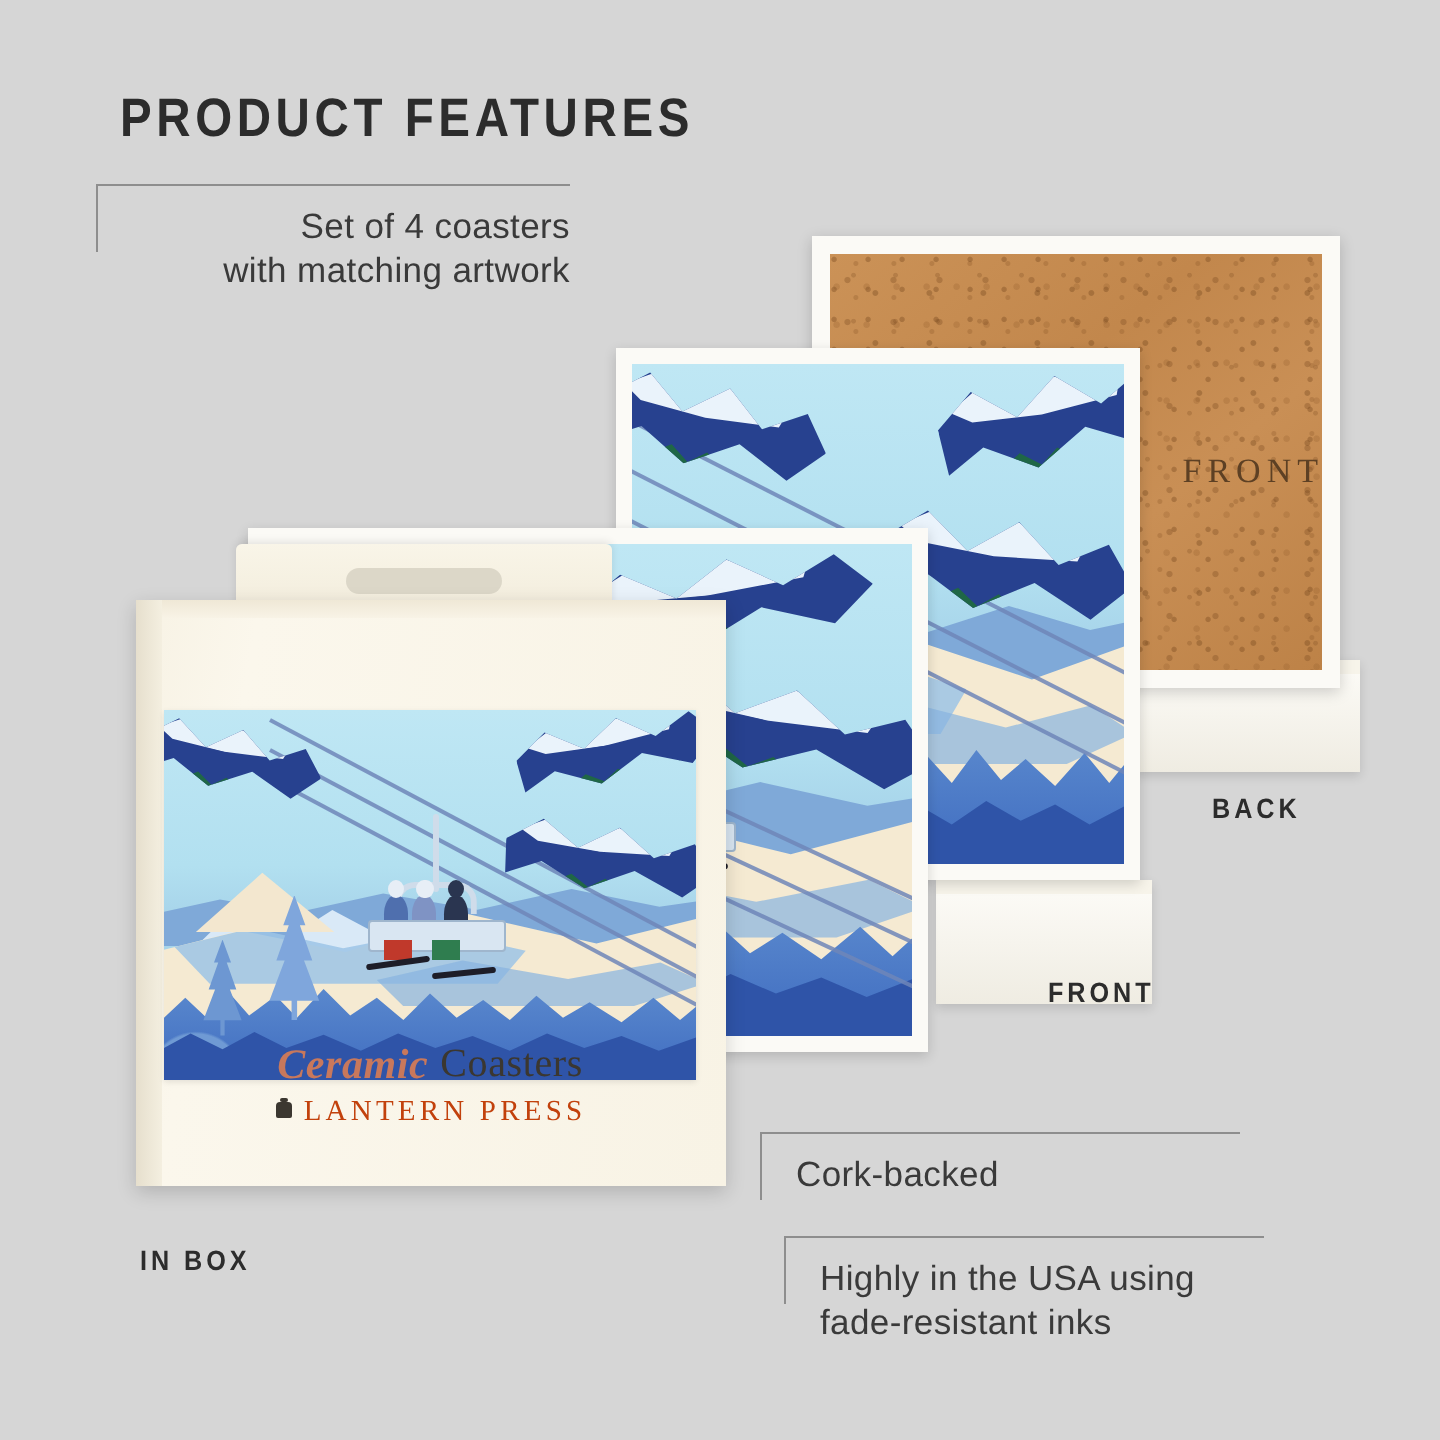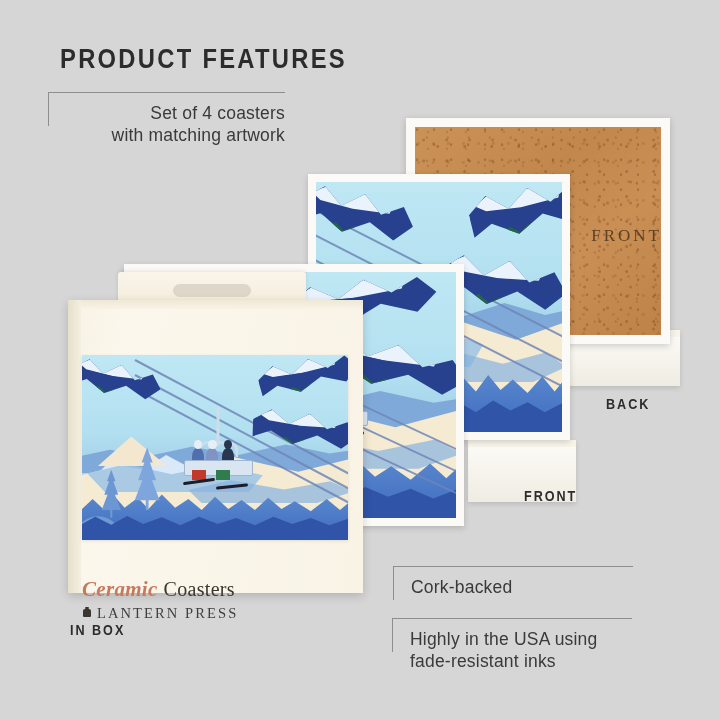--- a/index.html
+++ b/index.html
@@ -26,21 +26,21 @@
   .feat .rule:after{
     content:"";position:absolute;left:0;top:0;width:1px;height:34px;background:#8e8e8e;
   }
   .feat .txt{
     margin-top:9px;margin-left:18px;
     font-size:17.5px;line-height:22px;color:#3a3a3a;letter-spacing:.2px;
     white-space:pre-line;
   }
   #feat-0{left:48px;top:92px;width:237px;text-align:right;}
   #feat-1{left:48px;top:182px;width:237px;}
-  #feat-2{left:393px;top:566px;width:240px;}
+  #feat-2{left:380px;top:566px;width:240px;}
   #feat-3{left:392px;top:618px;width:240px;}
 
   
   .caption{
     position:absolute;font-weight:700;font-size:14px;letter-spacing:2.2px;
     color:#2c2c2c;transform:scaleX(.9);transform-origin:left center;white-space:nowrap;
   }
   #cap-inbox{left:70px;top:622px;}
   #cap-front{left:524px;top:488px;}
   #cap-back{left:606px;top:396px;}
@@ -146,32 +146,32 @@
   .box .topbevel{position:absolute;left:0;right:0;top:0;height:9px;
     background:linear-gradient(#efe8d6,#f8f3e6);}
   .tab{position:absolute;left:118px;top:272px;width:188px;height:32px;
     background:linear-gradient(#f9f5e8,#f3eddd);border-radius:3px 3px 0 0;
     box-shadow:0 -1px 4px rgba(0,0,0,.10);}
   .tab .slot{position:absolute;left:50%;top:12px;width:78px;height:13px;
     transform:translateX(-50%);background:#dcd7c8;border-radius:7px;}
   .box-art{position:absolute;left:82px;top:355px;width:266px;height:185px;
     box-shadow:0 1px 3px rgba(0,0,0,.10);}
 
-  .brand{position:absolute;left:82px;top:577px;width:266px;text-align:left;}
+  .brand{position:absolute;left:82px;top:520px;width:266px;text-align:center;}
   .brand .line1{font-size:0;white-space:nowrap;}
   .brand .ceramic{
     font-family:"Liberation Serif", serif;font-style:italic;font-weight:700;
     font-size:21px;color:#c8785c;letter-spacing:.3px;vertical-align:middle;
   }
   .brand .coasters{
     font-family:"Liberation Serif", serif;font-weight:400;
     font-size:20px;color:#3b3730;letter-spacing:.3px;margin-left:6px;vertical-align:middle;
   }
   .brand .line2{margin-top:3px;font-family:"Liberation Serif", serif;
-    font-size:14.5px;letter-spacing:2.1px;color:#404040;white-space:nowrap;}
+    font-size:14.5px;letter-spacing:2.1px;color:#c2410c;white-space:nowrap;}
   .lantern-icon{display:inline-block;width:10px;height:12px;margin-right:5px;
     vertical-align:-1px;position:relative;}
   .lantern-icon:before{content:"";position:absolute;left:1px;top:2px;width:8px;height:8px;
     background:#3b3730;border-radius:2px 2px 1px 1px;}
   .lantern-icon:after{content:"";position:absolute;left:3px;top:0;width:4px;height:2px;
     background:#3b3730;border-radius:2px;}
 </style>
 </head>
 <body>
 

